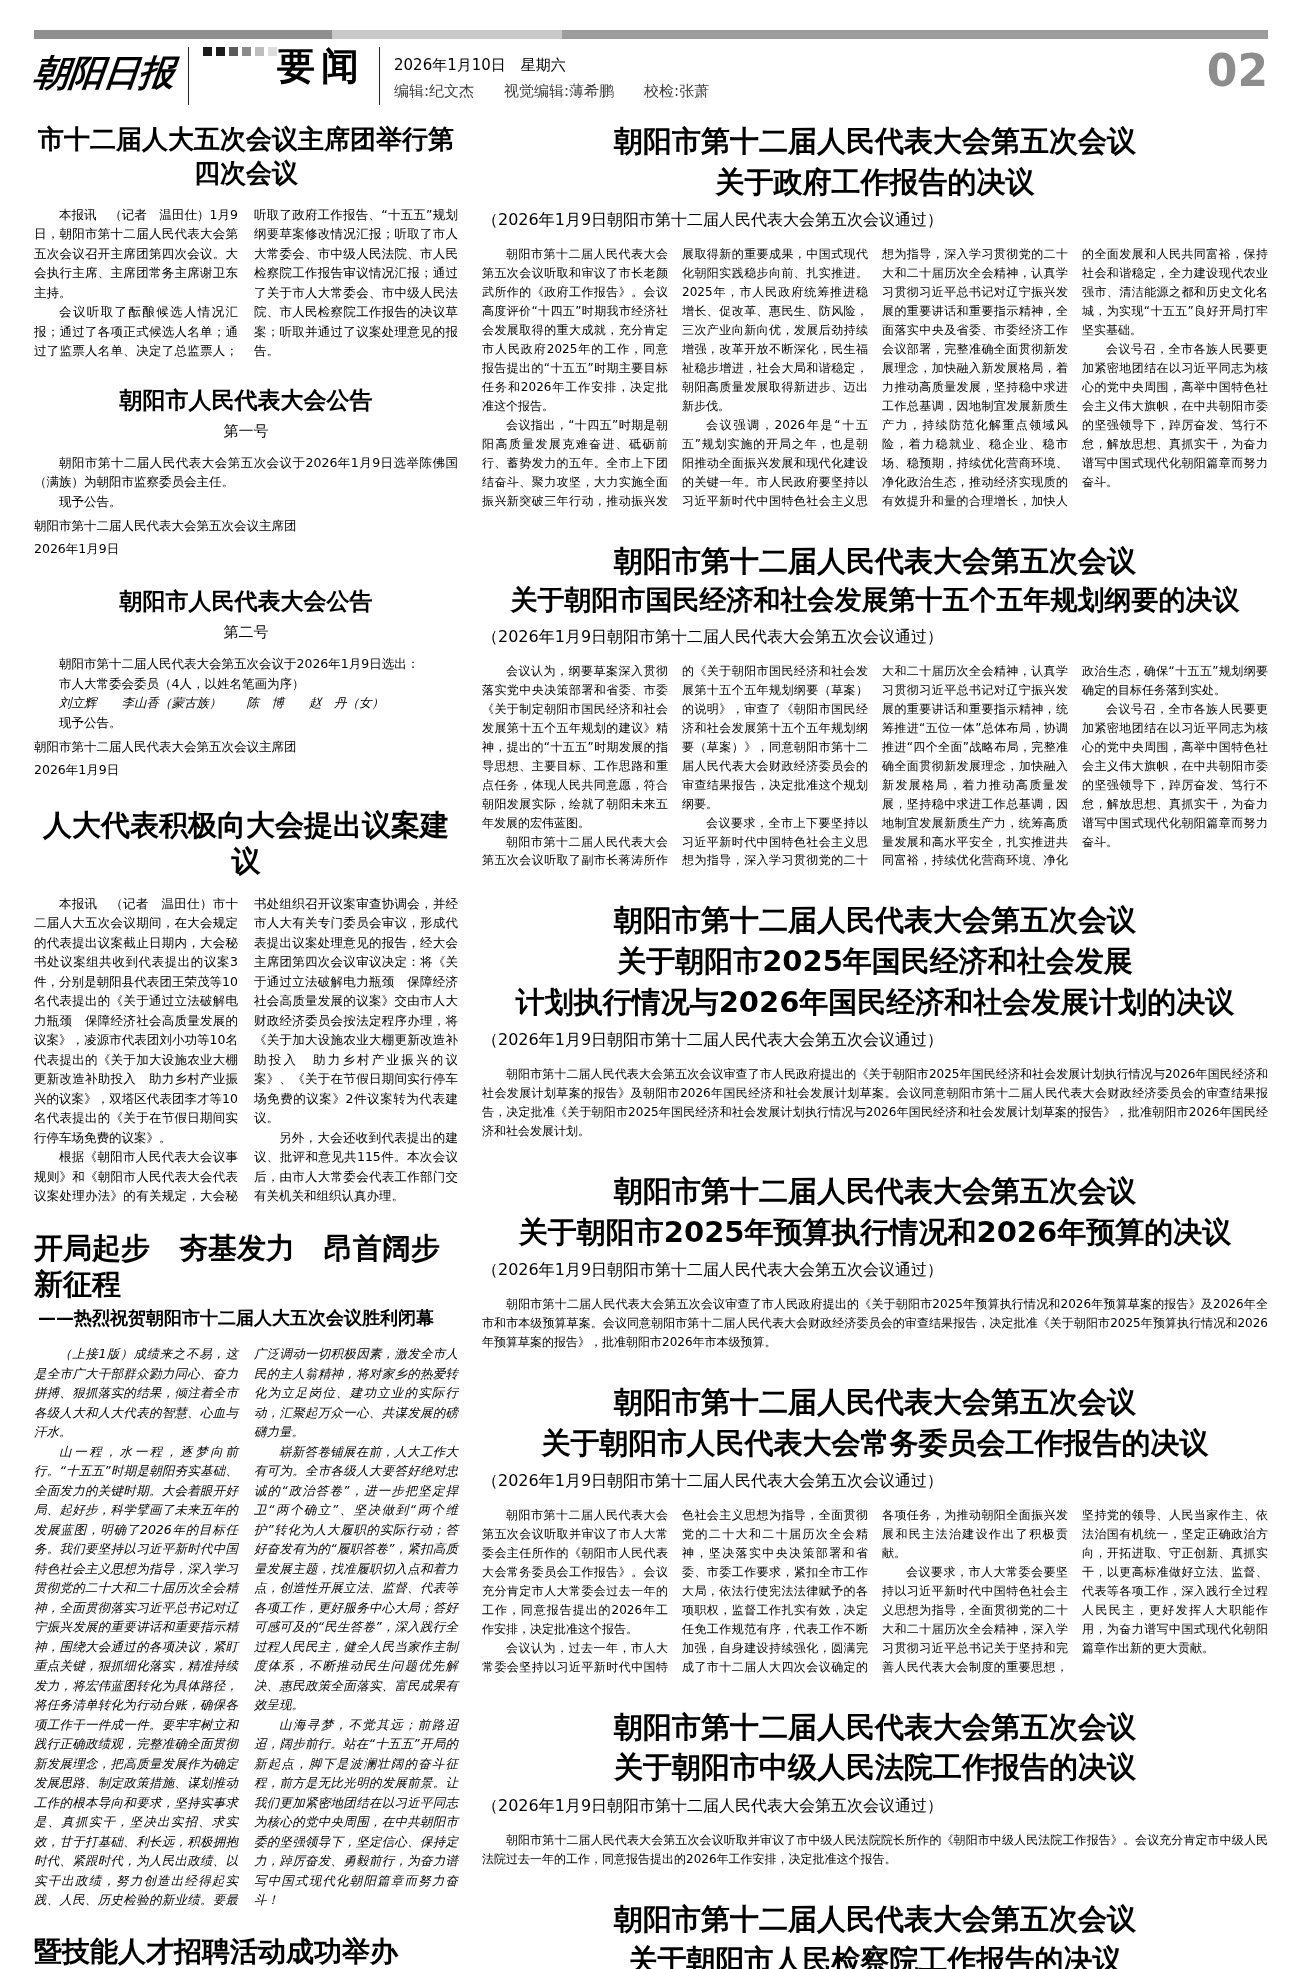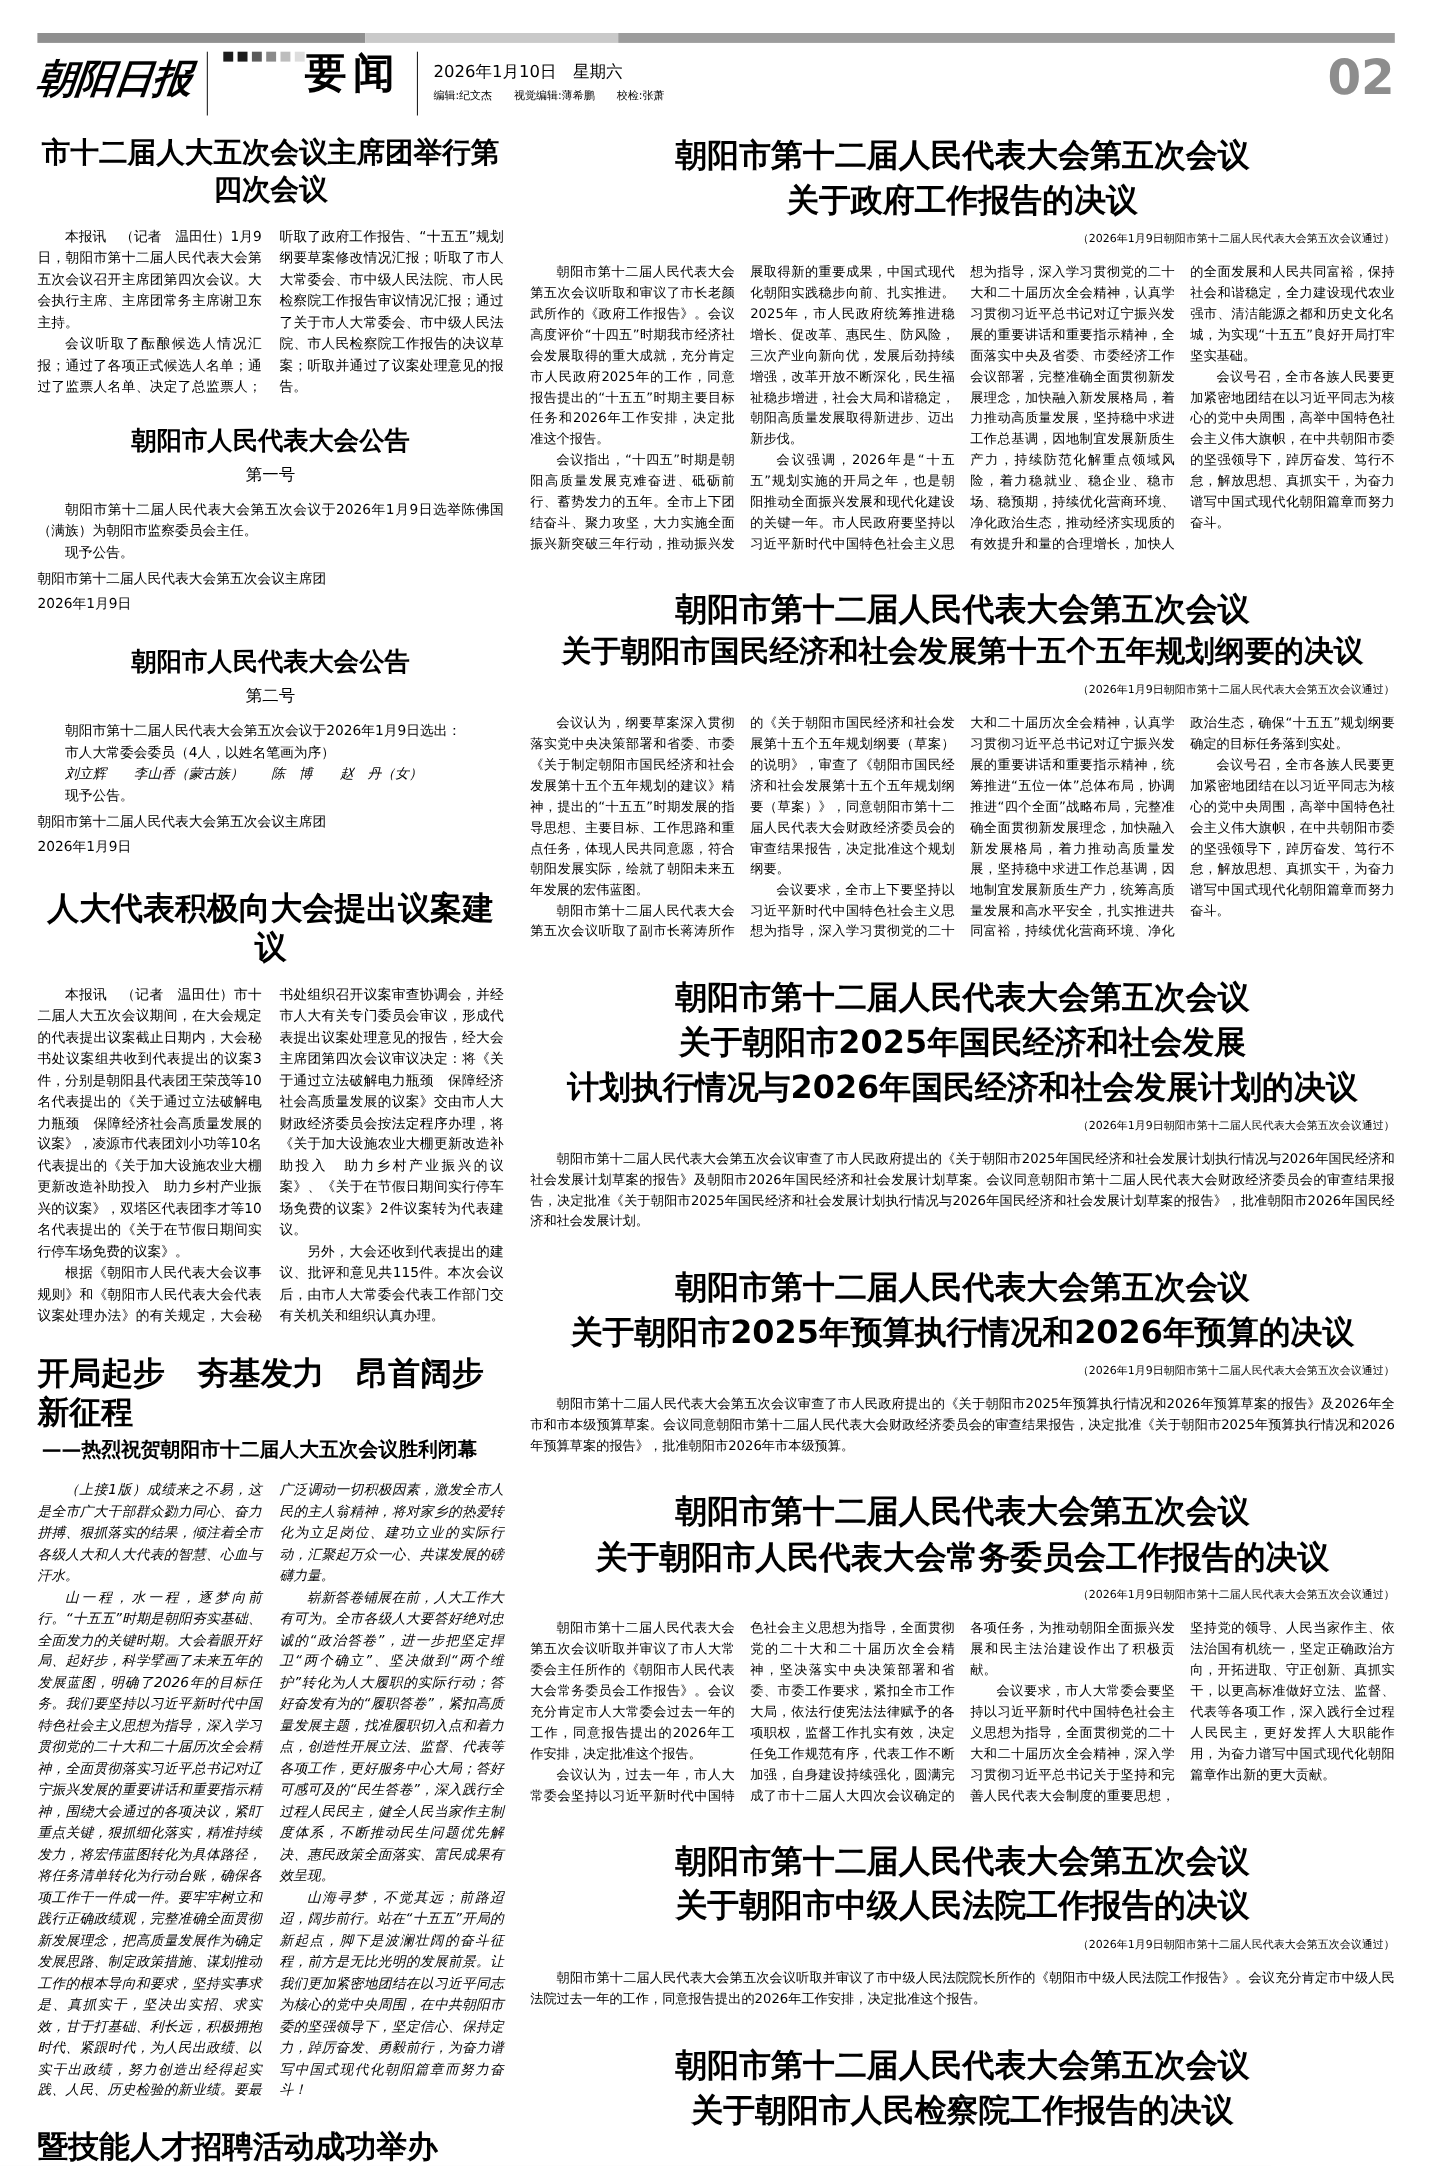--- a/index.html
+++ b/index.html
@@ -15,21 +15,21 @@
   .masthead{font-family:"DejaVu Serif","Liberation Serif",serif;font-style:italic;font-weight:bold;
             font-size:36px;letter-spacing:-1px;line-height:1.1;padding-top:6px;transform:skewX(-6deg);}
   .vdiv{width:1px;background:#222;height:58px;margin:0 14px;}
   .sec-block{display:flex;flex-direction:row;justify-content:flex-start;padding-top:0;}
   .squares{display:flex;gap:4px;margin-bottom:4px;}
   .squares span{width:9px;height:9px;display:inline-block;}
   .sq1{background:#1c1c1c;}.sq2{background:#1c1c1c;}.sq3{background:#5a5a5a;}
   .sq4{background:#8a8a8a;}.sq5{background:#bdbdbd;}.sq6{background:#dddddd;}
   .sec-label{font-size:38px;font-weight:bold;letter-spacing:6px;line-height:1.0;}
   .date-block{padding-top:6px;font-size:15px;line-height:1.7;}
-  .date-block .editors{font-size:10px;color:#000000;}
+  .date-block .editors{font-size:15px;color:#404040;}
   .pageno{margin-left:auto;font-size:44px;font-weight:bold;color:#8d8d8d;line-height:1;padding-top:2px;}
   
   .content{display:flex;gap:24px;padding:16px 34px 0 34px;}
   .lcol{width:424px;flex:none;}
   .rcol{flex:1;min-width:0;}
   .body-txt{font-size:12.5px;line-height:1.56;text-align:justify;}
   .body-txt p{margin:0;text-indent:2em;}
   .c2{column-count:2;column-gap:16px;}
   .c4{column-count:4;column-gap:14px;}
   .kai{font-style:italic;}
@@ -41,21 +41,21 @@
   .notice-num{font-size:15px;text-align:center;margin-bottom:12px;}
   .sig{text-align:left;font-size:12.5px;line-height:1.8;padding-right:4px;margin-top:4px;}
   .a2-title{font-size:29px;font-weight:bold;text-align:center;margin:8px 0 14px 0;line-height:1.25;}
   .a3-title{font-size:29px;font-weight:bold;text-align:left;line-height:1.25;margin:6px 0 4px 0;}
   .a3-sub{font-size:18px;font-weight:bold;margin:2px 0 14px 4px;}
   .a4-title{font-size:28px;font-weight:bold;line-height:1.3;margin:4px 0 14px 0;}
   
   .dec{margin-bottom:30px;}
   .dec-t{font-size:29px;font-weight:bold;text-align:center;line-height:1.4;white-space:nowrap;}
   .dec-t.small{font-size:27px;}
-  .dec-sub{font-size:10px;text-align:right;margin:8px 0 14px 0;}
+  .dec-sub{font-size:16px;text-align:left;margin:8px 0 14px 0;}
   .dec-body{font-size:12px;line-height:1.58;text-align:justify;}
   .dec-body p{margin:0;text-indent:2em;}
 </style>
 </head>
 <body>
 
 <div class="page">
 
   <div class="hdr">
     <div class="hdr-bars">

